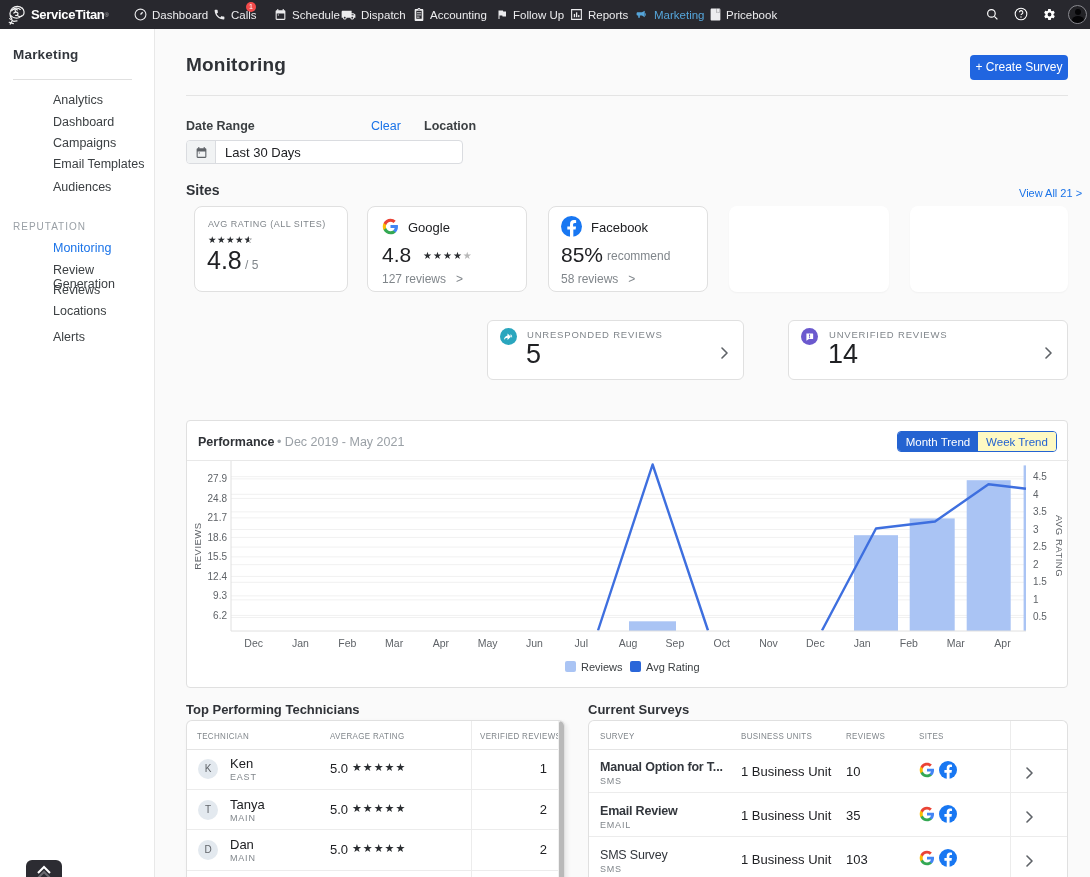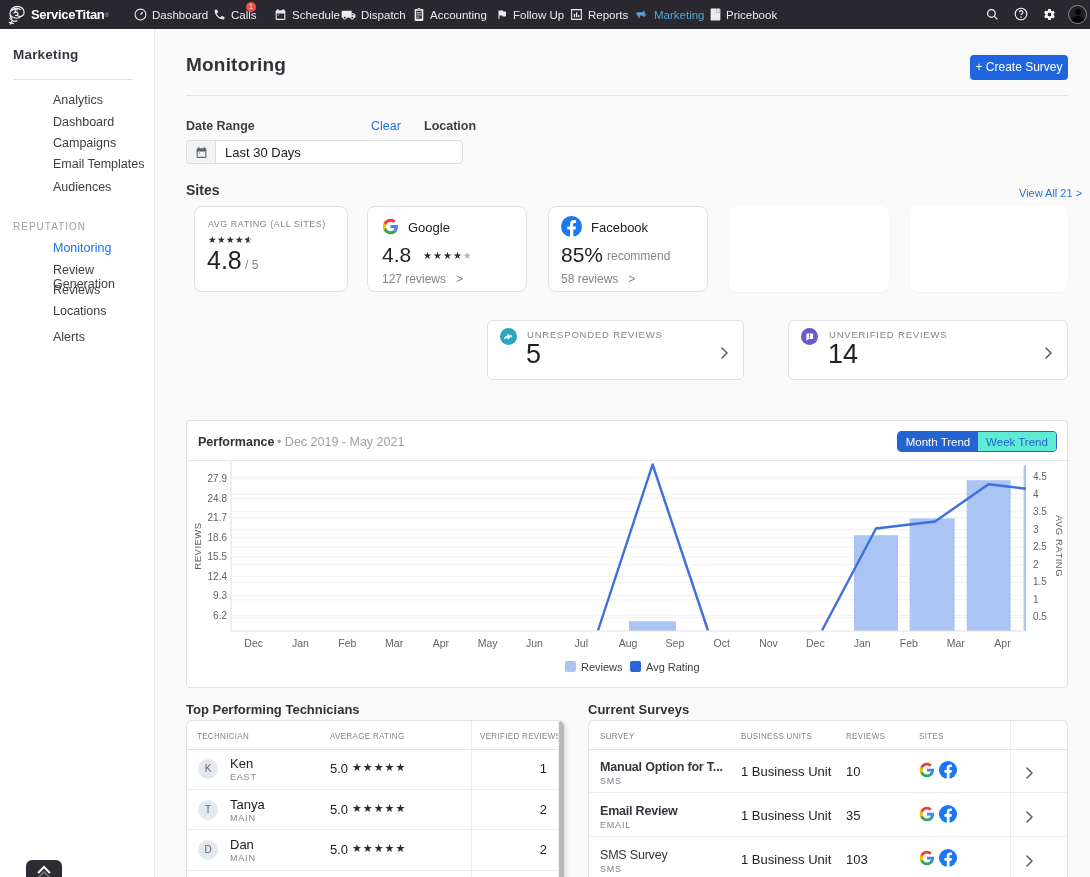--- a/index.html
+++ b/index.html
@@ -196,21 +196,21 @@
     <div style="position:absolute;right:15px;top:24px;"><svg width="7" height="12" viewBox="0 0 7 12" fill="none" stroke="#5f6368" stroke-width="1.6" stroke-linecap="round" stroke-linejoin="round">
           <path d="M1 1 L6 6 L1 11"></path>
         </svg></div>
   </div>
 
   <div class="card" style="left:30px;top:391px;width:882px;height:268px;border-radius:4px;">
     <div style="position:absolute;left:11px;top:14px;font-size:12.5px;font-weight:bold;color:#2f3237;">Performance</div>
     <div style="position:absolute;left:90px;top:14px;font-size:12.5px;color:#9aa0a6;">• Dec 2019 - May 2021</div>
     <div style="position:absolute;left:710px;top:10px;width:160px;height:21px;border:1px solid #2463d1;border-radius:4px;overflow:hidden;display:flex;">
       <div style="width:81px;background:#2463d1;color:#fff;font-size:11.5px;text-align:center;line-height:20px;">Month Trend</div>
-      <div style="width:79px;background:#5eead4;color:#2463d1;font-size:11.5px;text-align:center;line-height:20px;">Week Trend</div>
+      <div style="width:79px;background:#fef9c3;color:#2463d1;font-size:11.5px;text-align:center;line-height:20px;">Week Trend</div>
     </div>
     <div style="position:absolute;left:0;top:39px;width:882px;height:1px;background:#e8e8e8;"></div>
     <svg style="position:absolute;left:0;top:40px;" width="880" height="226" viewBox="0 0 880 226">
 
       <g stroke="#f1f1f1" stroke-width="1">
         <line x1="44" y1="17.9" x2="839" y2="17.9"></line>
           <line x1="44" y1="37.4" x2="839" y2="37.4"></line>
           <line x1="44" y1="56.9" x2="839" y2="56.9"></line>
           <line x1="44" y1="76.4" x2="839" y2="76.4"></line>
           <line x1="44" y1="95.9" x2="839" y2="95.9"></line>

